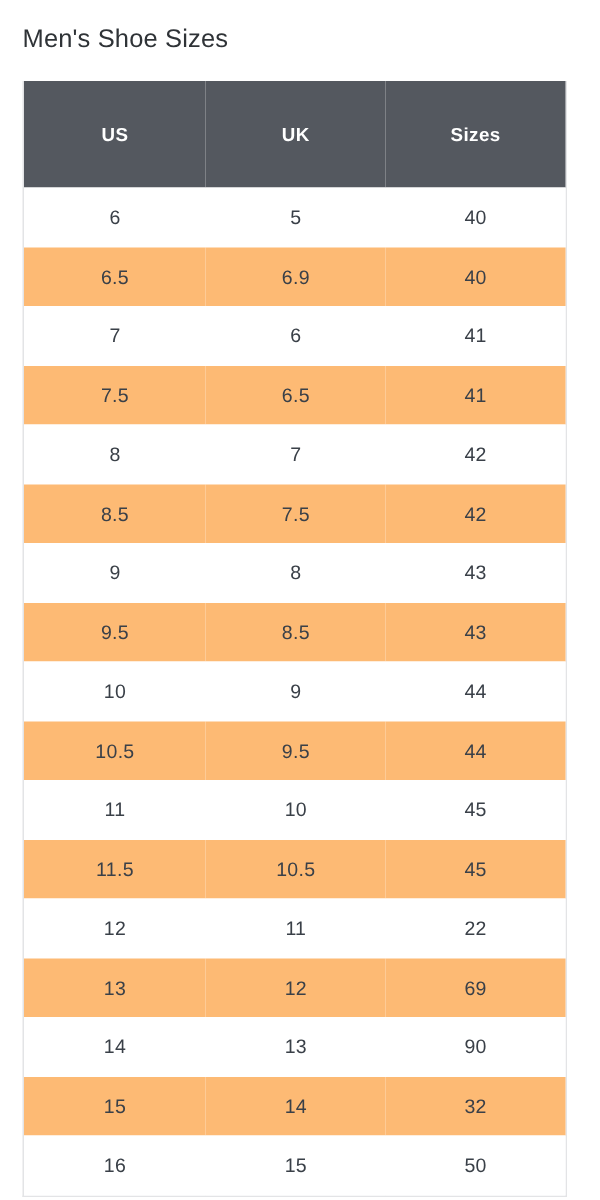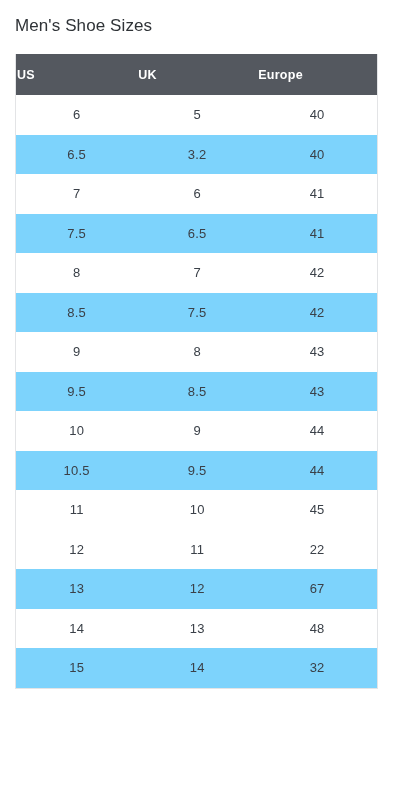--- a/index.html
+++ b/index.html
@@ -53,22 +53,22 @@
     font-size: 13px;
   }
 
   table.size-table thead th {
     background: #54585f;
     color: #ffffff;
     font-size: 12.5px;
     font-weight: 700;
     letter-spacing: 0.3px;
     height: 39px;
-    padding: 1px;
-    text-align: left;
+    padding: 16px;
+    text-align: center;
     vertical-align: middle;
     border: none;
   }
 
   table.size-table tbody td {
     height: 39.5px;
     padding: 0;
     text-align: center;
     vertical-align: middle;
     color: #3a4048;
@@ -76,21 +76,21 @@
     font-weight: 400;
     border: none;
     letter-spacing: 0.2px;
   }
 
   table.size-table tbody tr.row-odd td {
     background: #ffffff;
   }
 
   table.size-table tbody tr.row-even td {
-    background: #7dd3fc;
+    background: #fdba74;
     text-align: center;
   }
 
   
   col.col-us     { width: 33.6%; }
   col.col-uk     { width: 33.2%; }
   col.col-europe { width: 33.2%; }
 </style>
 </head>
 <body>
@@ -103,32 +103,32 @@
     <table class="size-table">
       <colgroup>
         <col class="col-us">
         <col class="col-uk">
         <col class="col-europe">
       </colgroup>
       <thead>
         <tr>
           <th>US</th>
           <th>UK</th>
-          <th>Europe</th>
+          <th>Sizes</th>
         </tr>
       </thead>
       <tbody id="size-table-body">
           <tr class="row-odd">
             <td>6</td>
             <td>5</td>
             <td>40</td>
           </tr>
           <tr class="row-even">
             <td>6.5</td>
-            <td>3.2</td>
+            <td>6.9</td>
             <td>40</td>
           </tr>
           <tr class="row-odd">
             <td>7</td>
             <td>6</td>
             <td>41</td>
           </tr>
           <tr class="row-even">
             <td>7.5</td>
             <td>6.5</td>
@@ -162,37 +162,47 @@
           <tr class="row-even">
             <td>10.5</td>
             <td>9.5</td>
             <td>44</td>
           </tr>
           <tr class="row-odd">
             <td>11</td>
             <td>10</td>
             <td>45</td>
           </tr>
+          <tr class="row-even">
+            <td>11.5</td>
+            <td>10.5</td>
+            <td>45</td>
+          </tr>
           <tr class="row-odd">
             <td>12</td>
             <td>11</td>
             <td>22</td>
           </tr>
           <tr class="row-even">
             <td>13</td>
             <td>12</td>
-            <td>67</td>
+            <td>69</td>
           </tr>
           <tr class="row-odd">
             <td>14</td>
             <td>13</td>
-            <td>48</td>
+            <td>90</td>
           </tr>
           <tr class="row-even">
             <td>15</td>
             <td>14</td>
             <td>32</td>
           </tr>
+          <tr class="row-odd">
+            <td>16</td>
+            <td>15</td>
+            <td>50</td>
+          </tr>
         </tbody>
     </table>
   </div>
 
 </div>
 
 </body></html>

